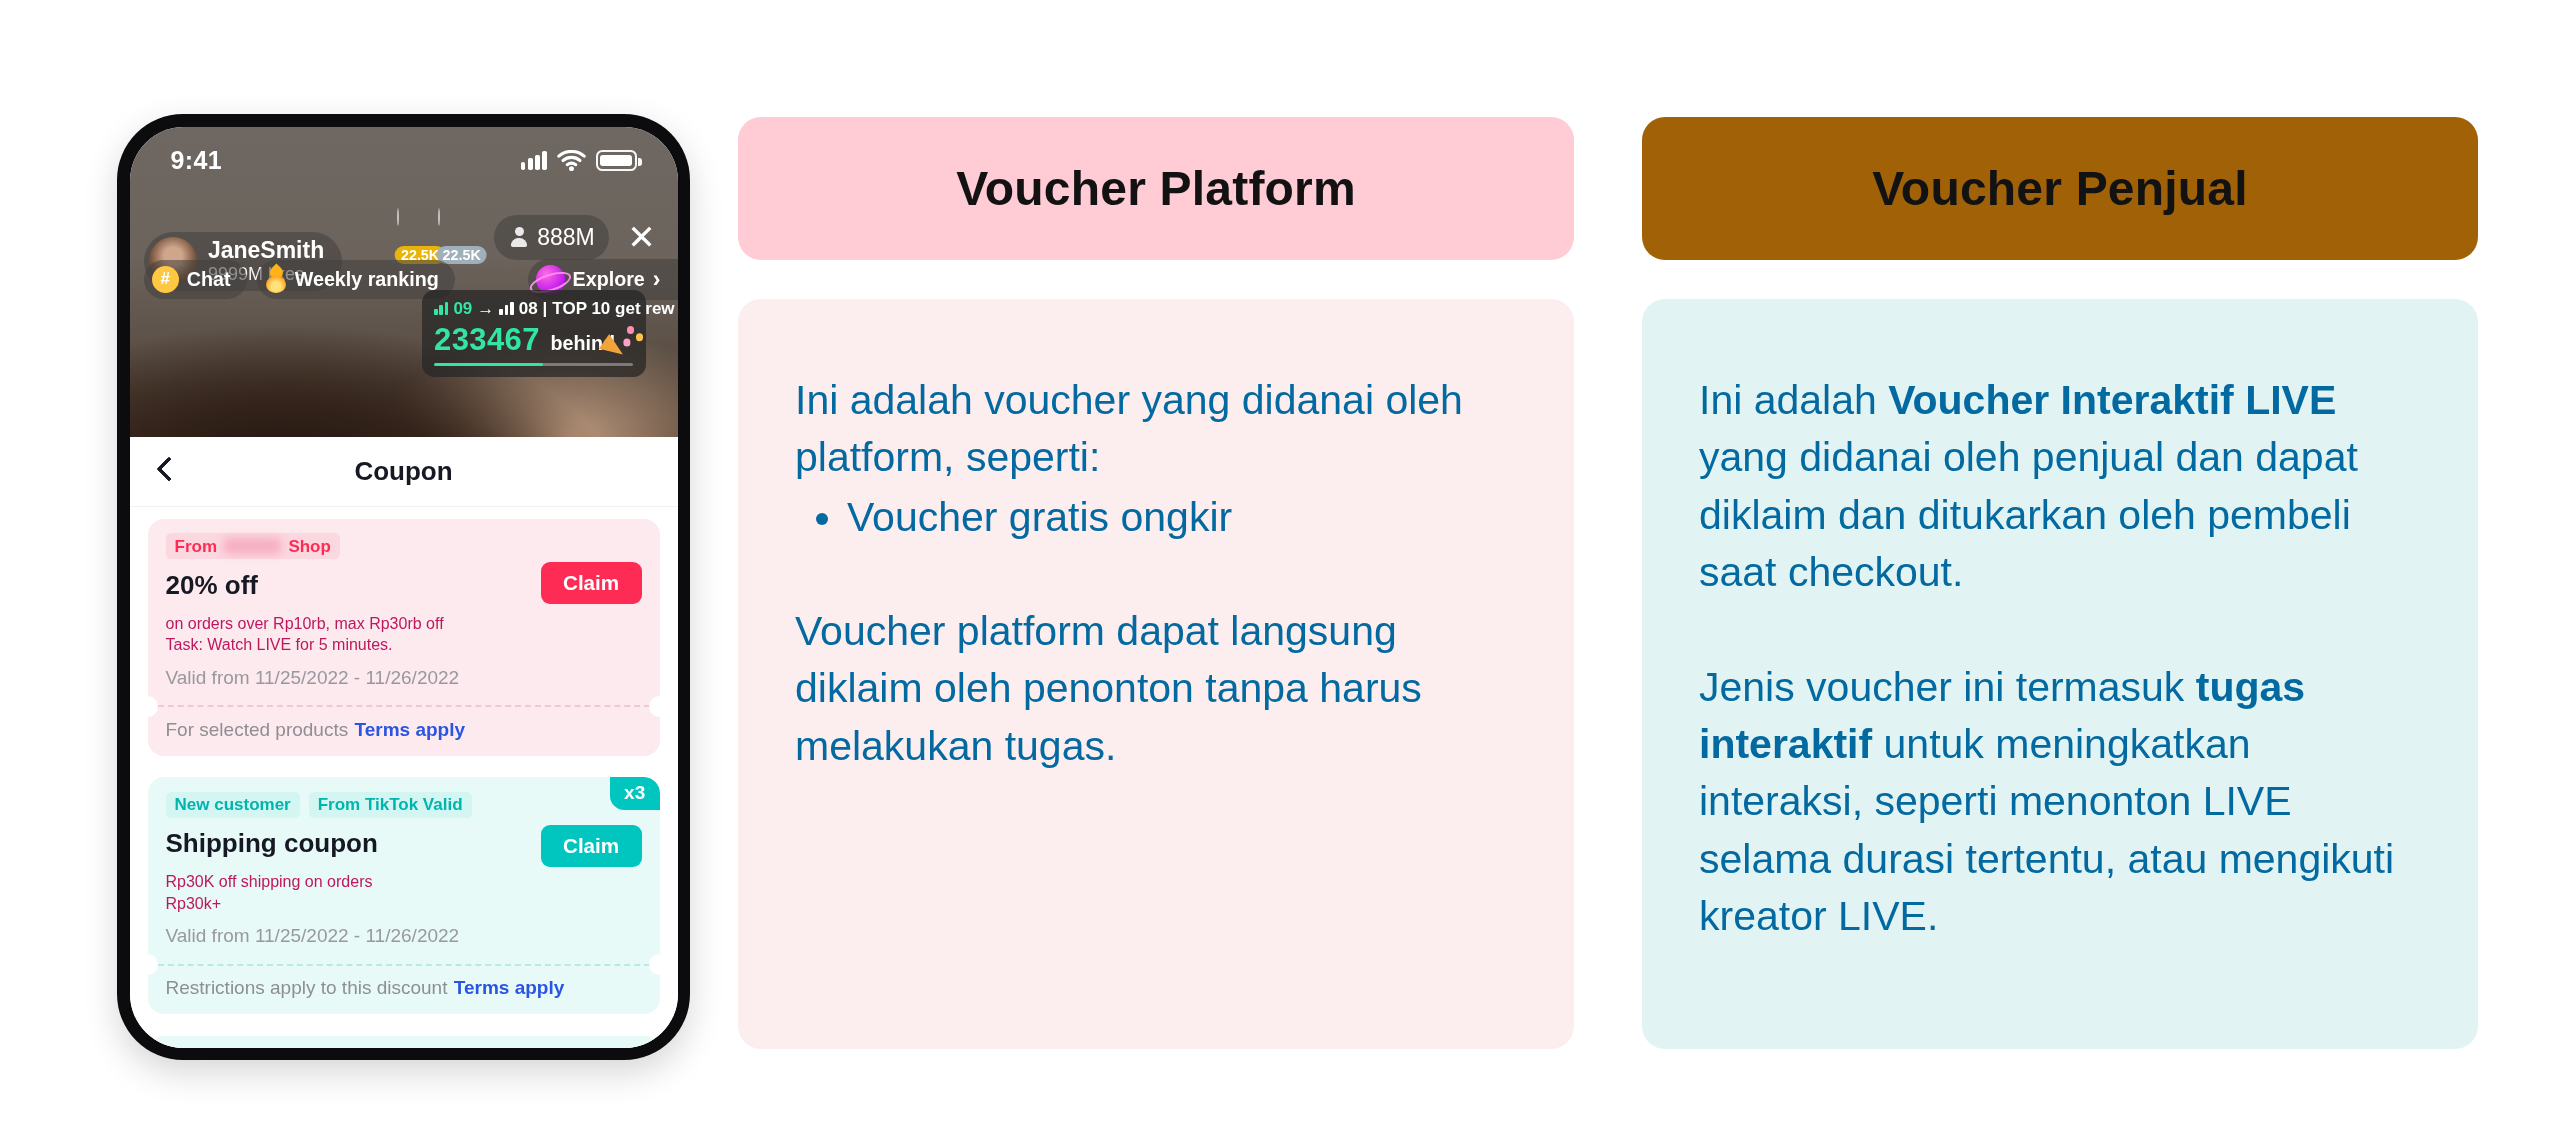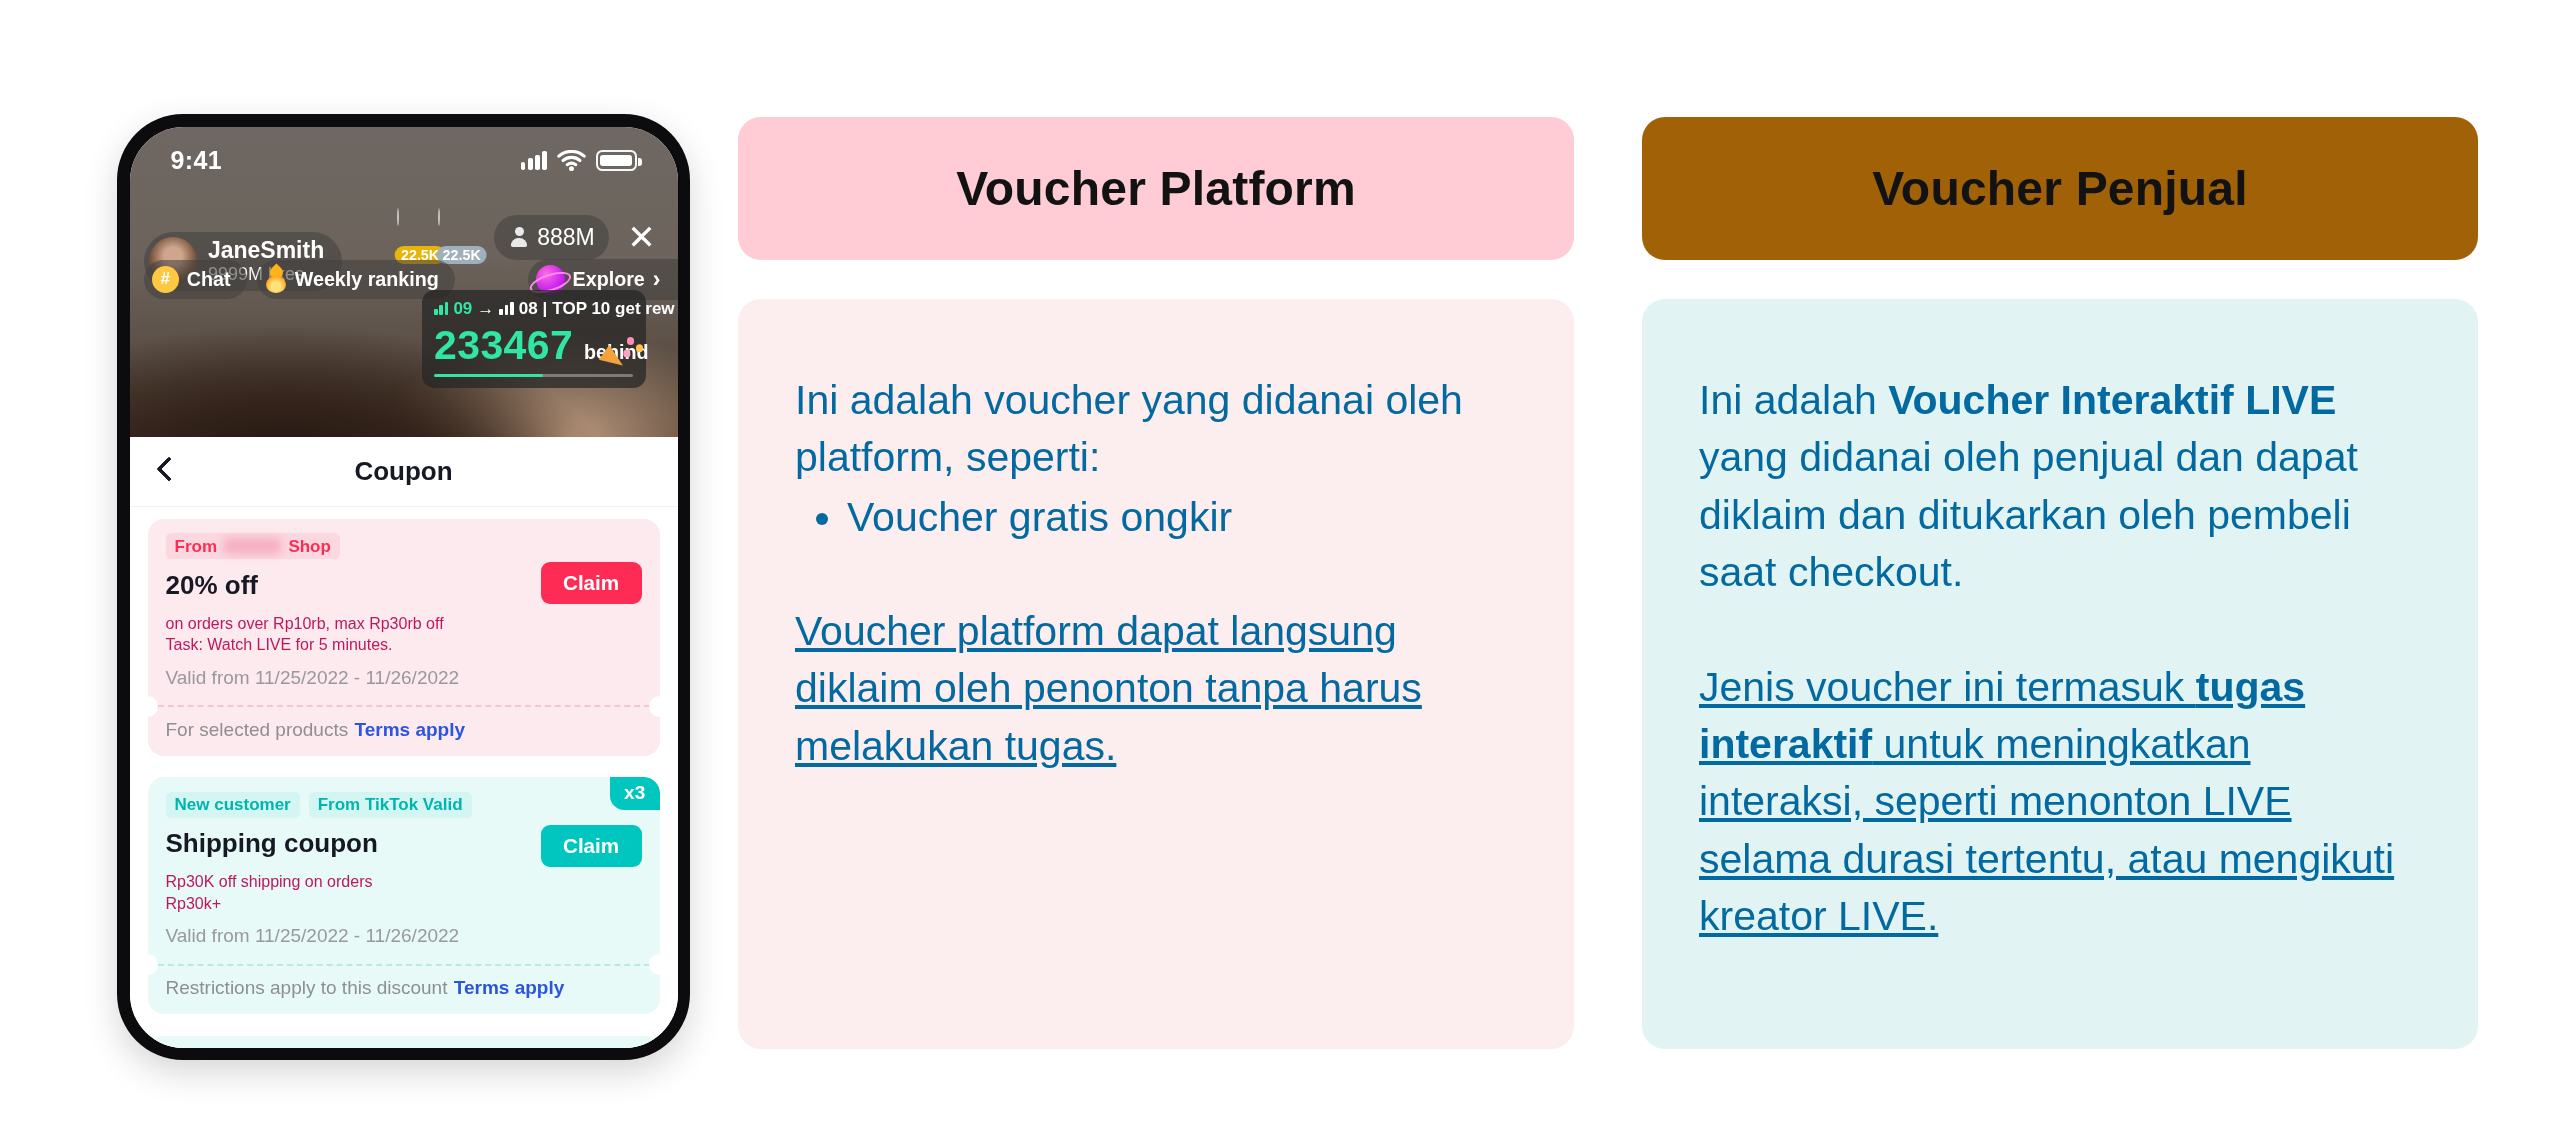--- a/index.html
+++ b/index.html
@@ -80,21 +80,21 @@
   .chev { font-size:23px; font-weight:bold; color:#fff; }
 
   .rank-widget { position:absolute; top:163px; right:32px; width:224px;
     background:rgba(38,38,38,.74); border-radius:12.5px; padding:9px 12.5px 10.7px; color:#fff; }
   .rank-line1 { display:flex; align-items:center; gap:5px; font-size:17px; font-weight:bold; white-space:nowrap; }
   .bars { display:inline-flex; align-items:flex-end; gap:1.8px; }
   .bars i { display:block; width:3.6px; border-radius:0.9px; background:currentColor; }
   .bars i:nth-child(1){height:6.3px;} .bars i:nth-child(2){height:9.8px;} .bars i:nth-child(3){height:13.4px;}
   .green { color:#31e6a3; }
   .rank-line2 { display:flex; align-items:baseline; gap:10.7px; margin-top:3.6px; padding-right:39px; }
-  .rank-gap { font-size:41px; font-weight:bold; color:#31e6a3; letter-spacing:0.4px; }
+  .rank-gap { font-size:31px; font-weight:bold; color:#31e6a3; letter-spacing:0.4px; }
   .rank-behind { font-size:19.7px; font-weight:bold; color:#fff; }
   .rank-progress { margin-top:4.5px; height:3.6px; border-radius:1.8px; background:rgba(255,255,255,.34);
     position:relative; overflow:hidden; }
   .rank-progress::before { content:""; position:absolute; left:0; top:0; bottom:0; width:55%;
     background:#31e6a3; border-radius:1.8px; }
   .popper-icon { position:absolute; right:9px; bottom:16px; width:38px; height:38px; }
   .popper-icon::before { content:""; position:absolute; left:3.6px; bottom:3.6px; width:0; height:0;
     border-left:23px solid #f2a33c; border-top:9px solid transparent; border-bottom:9px solid transparent;
     transform:rotate(35deg); }
   .popper-icon::after { content:""; position:absolute; right:2.7px; top:3.6px; width:7.2px; height:7.2px;
@@ -142,21 +142,21 @@
   .info-title { position:absolute; top:117px; height:143px; width:836px; border-radius:23px;
     display:flex; align-items:center; justify-content:center; }
   .info-title h2 { font-size:48px; font-weight:bold; color:#121212; letter-spacing:0.2px; }
   .info-title.pinkt { left:738px; background:#ffcbd5; }
   .info-title.tealt { left:1642px; background:#a16207; }
   .info-body { position:absolute; top:299px; height:750px; width:836px; border-radius:23px;
     padding:73px 57px; font-size:41px; line-height:1.4; color:#0369a1; }
   .info-body.pinkb { left:738px; background:#fcedef; }
   .info-body.tealb { left:1642px; background:#e1f3f2; }
   .info-body ul { list-style:disc; padding-left:52px; margin:1.8px 0 0; }
-  .info-body .para2 { margin-top:57px;text-decoration:underline; }
+  .info-body .para2 { margin-top:57px; }
   .b { font-weight:bold; }
 </style>
 </head>
 <body>
 
 <div class="page">
 
   <div class="phone">
     <div class="screen">
 

